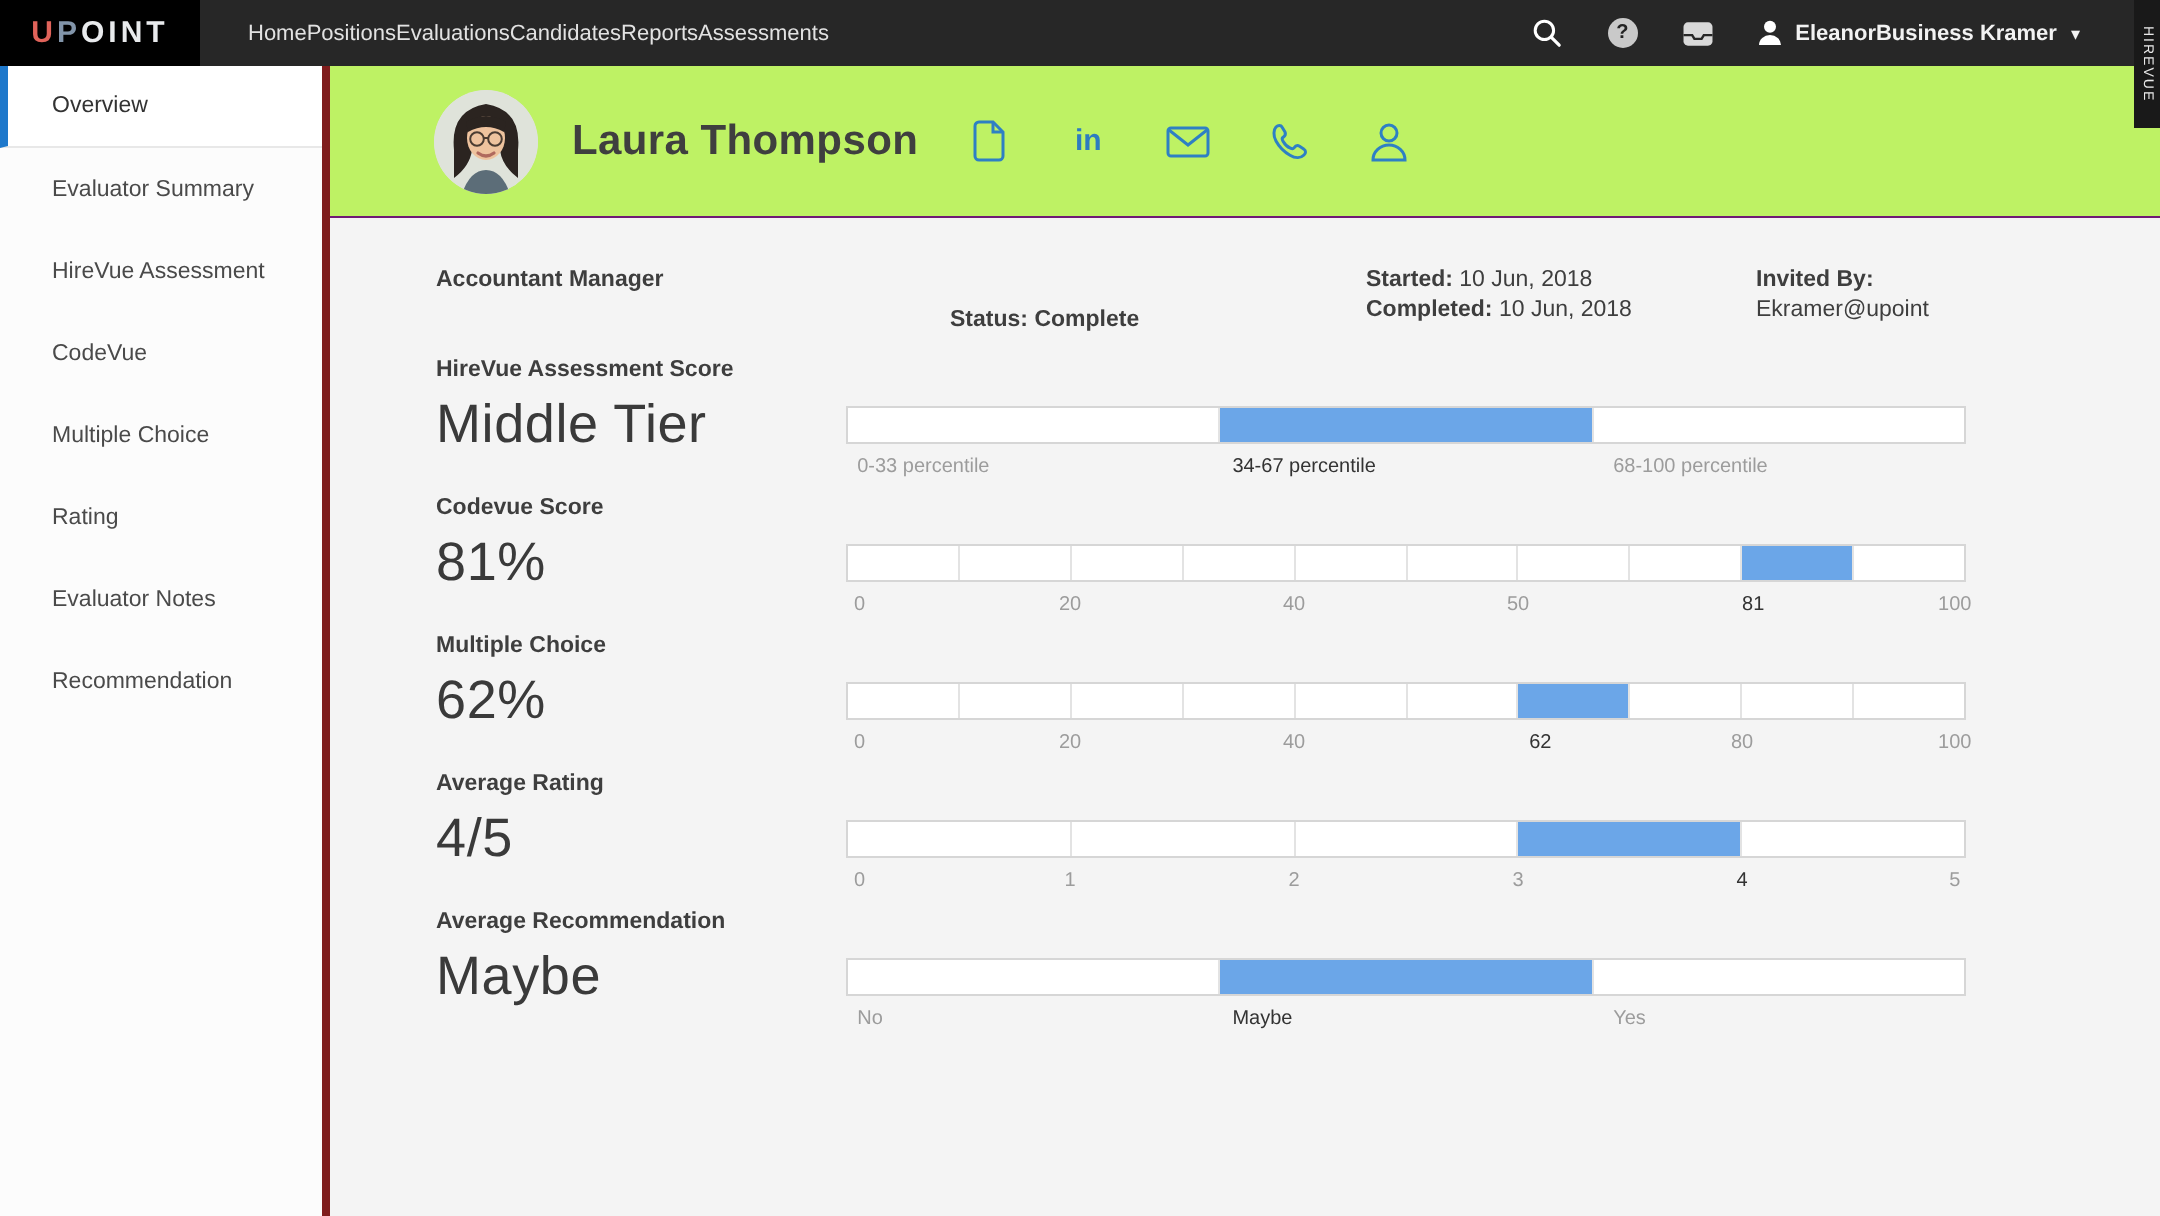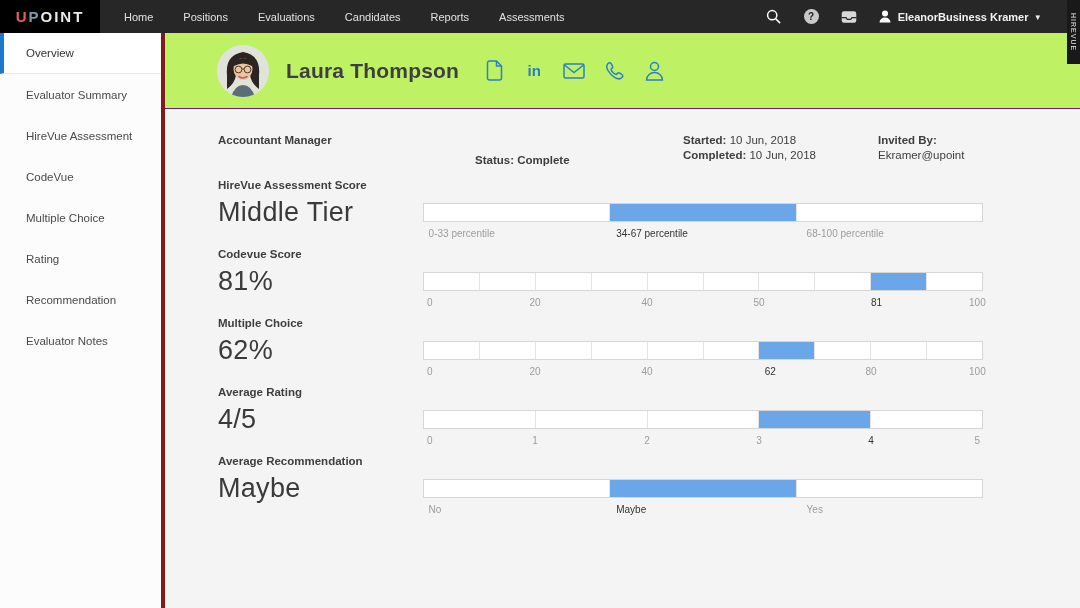--- a/index.html
+++ b/index.html
@@ -6,21 +6,21 @@
   html,body { width:1080px; height:608px; overflow:hidden; }
   body { font-family:"Liberation Sans", sans-serif; background:#f4f4f4; position:relative; }
 
   
   .navbar { position:absolute; top:0; left:0; right:0; height:33px; background:#272727;
             display:flex; align-items:center; z-index:20; }
   .logo-box { width:100px; height:33px; background:#000000; display:flex; align-items:center; justify-content:center; }
   .logo { font-size:15px; font-weight:700; letter-spacing:2px; color:#e8eaec; }
   .logo .u { color:#e0635a; }
   .logo .p { color:#8295aa; }
-  .nav-items { display:flex; gap:30px; margin-left:24px; }
+  .nav-items { display:flex; margin-left:24px; }
   .nav-item { font-size:11px; color:#e2e2e2; cursor:pointer; }
   .nav-right { margin-left:auto; display:flex; align-items:center; gap:22px; margin-right:40px; }
   .nav-ico { width:16px; height:16px; display:flex; align-items:center; justify-content:center; }
   .help-circle { width:15px; height:15px; border-radius:50%; background:#c9c9c9; color:#232323;
                  font-size:10px; font-weight:700; display:flex; align-items:center; justify-content:center; }
   .user-menu { display:flex; align-items:center; gap:7px; }
   .user-name { font-size:11px; font-weight:700; color:#f2f2f2; }
   .chev { color:#f2f2f2; font-size:9px; }
 
   
@@ -33,21 +33,21 @@
              border-right:4px solid #7f1d1d; z-index:10; }
   .side-item { height:41px; display:flex; align-items:center; padding-left:22px; font-size:11.5px;
                color:#4a4a4a; border-left:4px solid transparent; cursor:pointer; }
   .side-item.active { background:#ffffff; border-left-color:#1e78cb; border-bottom:1px solid #e8e8e8; color:#333; }
 
   
   .cand-header { position:absolute; left:164px; top:33px; right:0; height:76px; background:#bef264;
                  border-bottom:1px solid #701a75; display:flex; align-items:center; padding-left:53px; }
   .avatar { width:52px; height:52px; border-radius:50%; overflow:hidden; background:#dfe3da; flex:none; }
   .cand-name { font-size:21px; font-weight:600; color:#3f3f3f; margin-left:17px; letter-spacing:0.2px; }
-  .contact-icons { display:flex; gap:18px; margin-left:24px; }
+  .contact-icons { display:flex; gap:28px; margin-left:24px; }
   .c-ico { width:22px; height:22px; display:flex; align-items:center; justify-content:center; cursor:pointer; }
   .li-badge { font-size:15px; font-weight:800; color:#2e7cc0; font-style:normal; }
 
   
   .content { position:absolute; left:165px; top:110px; right:0; bottom:0; background:#f4f4f4;
              padding:23px 0 0 53px; }
   .info-row { display:flex; font-size:11.5px; color:#3e3e3e; line-height:15px;gap:20px; }
   .info-col1 { width:237px; font-weight:700; }
   .info-col2 { width:188px; font-weight:700;margin-top:20px; }
   .info-col3 { width:175px; }
@@ -112,22 +112,22 @@
 
 <div class="watermark">HIREVUE</div>
 
 <div class="sidebar" id="sidebar-items">
     <div class="side-item active">Overview</div>
     <div class="side-item">Evaluator Summary</div>
     <div class="side-item">HireVue Assessment</div>
     <div class="side-item">CodeVue</div>
     <div class="side-item">Multiple Choice</div>
     <div class="side-item">Rating</div>
+    <div class="side-item">Evaluator Notes</div>
     <div class="side-item">Recommendation</div>
-    <div class="side-item">Evaluator Notes</div>
   </div>
 
 <div class="cand-header">
   <div class="avatar">
     <svg width="52" height="52" viewBox="0 0 52 52">
       <circle cx="26" cy="26" r="26" fill="#dfe3da"></circle>
       <path d="M10 30 Q8 10 26 7 Q44 10 42 30 L42 44 Q34 38 33 30 L19 30 Q18 38 10 44 Z" fill="#2b2420"></path>
       <ellipse cx="26" cy="24" rx="9.5" ry="11" fill="#eec39e"></ellipse>
       <path d="M16 16 Q26 10 36 16 L35 21 Q26 16 17 21 Z" fill="#2b2420"></path>
       <circle cx="21.5" cy="24.5" r="3.4" fill="none" stroke="#4a3c32" stroke-width="1"></circle>

